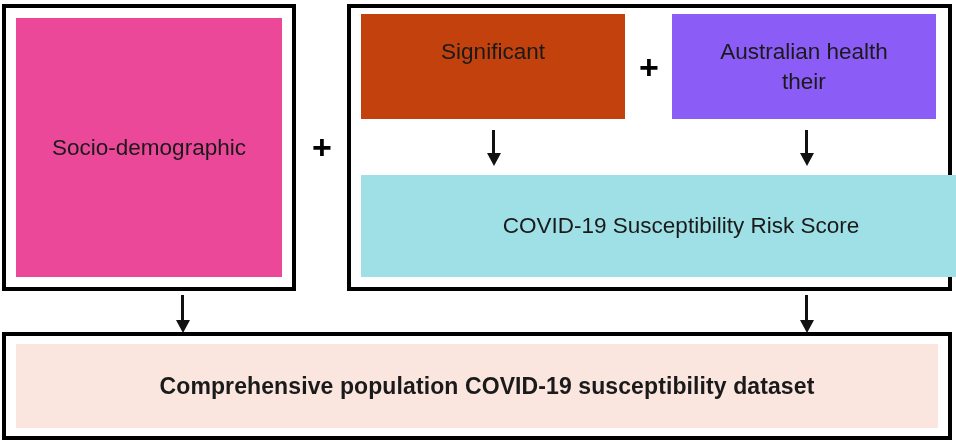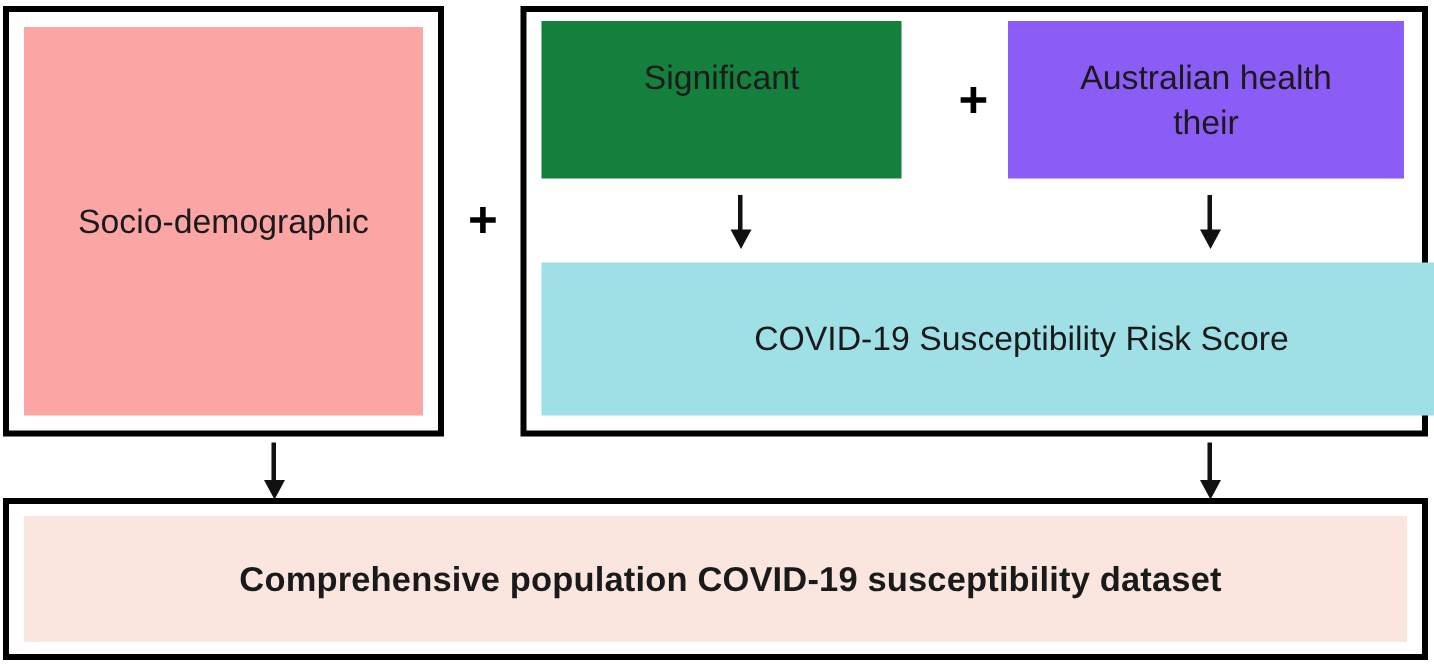--- a/index.html
+++ b/index.html
@@ -34,27 +34,27 @@
     display: flex;
     align-items: center;
     justify-content: center;
     text-align: center;
     color: #1a1a1a;
   }
 
   
   #left-outer  { left: 2px;  top: 4px;   width: 294px; height: 287px; }
   #left-fill   { left: 16px; top: 18px;  width: 266px; height: 259px;
-                 background: #fca5a5; font-size: 22.5px; line-height: 1.32; }
+                 background: #ec4899; font-size: 22.5px; line-height: 1.32; }
 
   
   #right-outer { left: 347px; top: 4px;  width: 605px; height: 287px; }
 
-  #comorbid-fill { left: 361px; top: 14px; width: 240px; height: 105px;
-                   background: #15803d; font-size: 22.5px; line-height: 1.30; }
+  #comorbid-fill { left: 361px; top: 14px; width: 264px; height: 105px;
+                   background: #c2410c; font-size: 22.5px; line-height: 1.30; }
 
   #aushealth-fill { left: 672px; top: 14px; width: 264px; height: 105px;
                     background: #8b5cf6; font-size: 22.5px; line-height: 1.30; }
 
   #riskscore-fill { left: 361px; top: 175px; width: 640px; height: 102px;
                     background: #9ee0e5; font-size: 22.5px; }
 
   
   #bottom-outer { left: 2px;  top: 332px; width: 950px; height: 108px; }
   #bottom-fill  { left: 16px; top: 344px; width: 922px; height: 84px;

